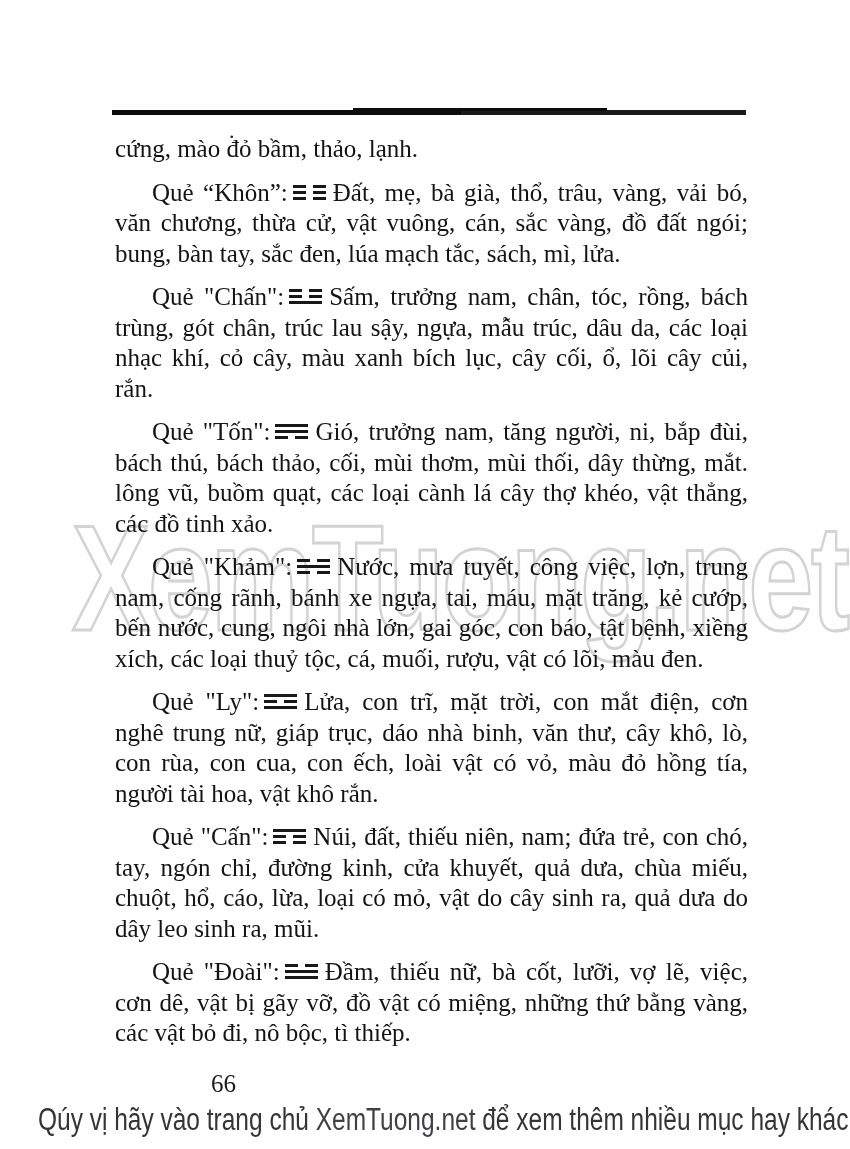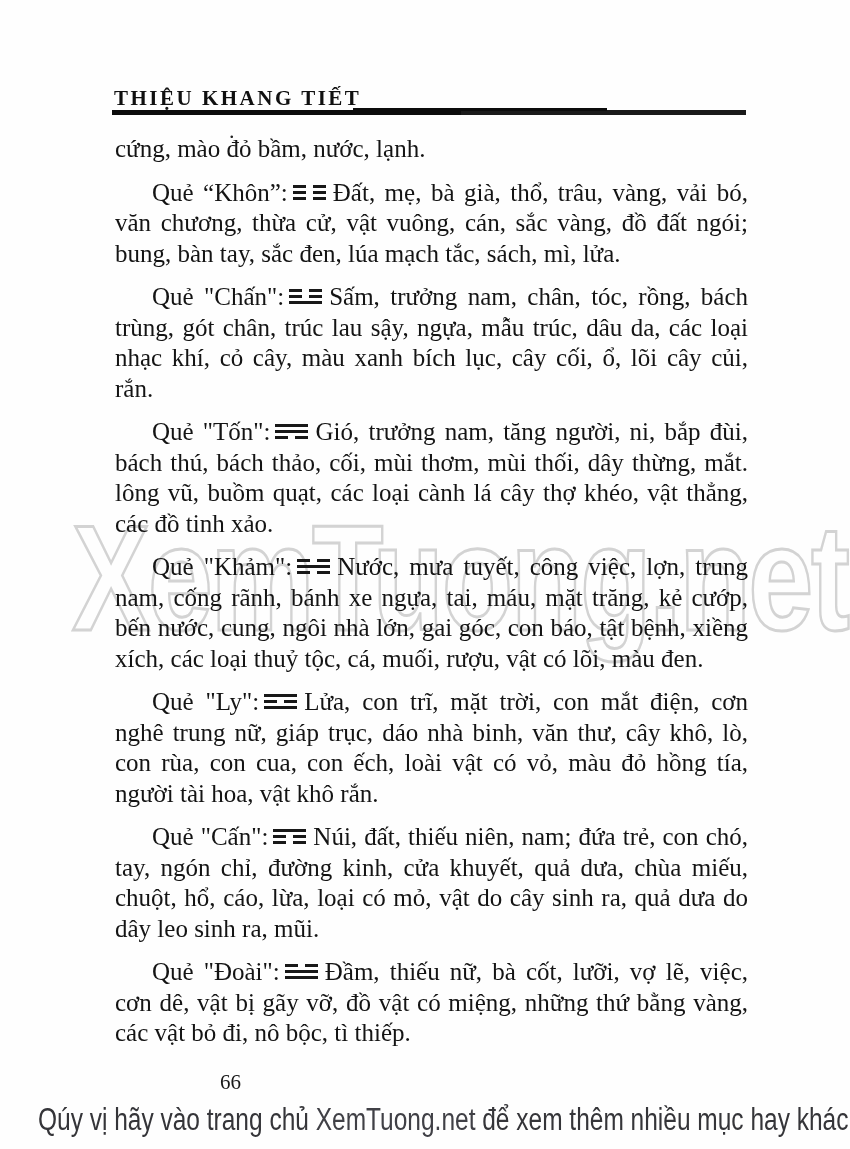--- a/index.html
+++ b/index.html
@@ -57,45 +57,44 @@
     display:inline-block;width:33px;margin:0 7px 0 5px;
     vertical-align:-2px;
   }
   .trow{height:3px;margin:3px 0;background:#181818;}
   .trow.broken{
     background:linear-gradient(to right,#181818 0 13px,transparent 13px 20px,#181818 20px 33px);
   }
 
   
   .page-number{
-    position:absolute;left:220px;top:1070px;
-    font-size:21px;color:#1a1a1a;z-index:1;
+    position:absolute;left:211px;top:1070px;
+    font-size:25px;color:#1a1a1a;z-index:1;
   }
   .footer-line{
     position:absolute;left:38px;top:1102px;
     font-family:"Liberation Sans", sans-serif;
     font-size:31px;font-weight:400;color:#353539;
     transform:scaleX(0.79);transform-origin:left top;
     white-space:nowrap;z-index:1;
   }
   .footer-line .site{color:#404046;}
 </style>
 </head>
 <body>
 
 <div class="scan-page">
 
-  <div class="running-head">THIỆU KHANG TIẾT</div>
   <div class="header-rule"></div>
   <div class="stray-dot">.</div>
 
   <div class="watermark">XemTuong.net</div>
 
   <div class="content">
-    <p class="intro">cứng, mào đỏ bầm, nước, lạnh.</p>
+    <p class="intro">cứng, mào đỏ bầm, thảo, lạnh.</p>
 
   <p><span class="que-label">Quẻ “Khôn”:</span><span class="trigram"><span class="trow broken" style="display: block;"></span><span class="trow broken" style="display: block;"></span><span class="trow broken" style="display: block;"></span></span><span>Đất, mẹ, bà già, thổ, trâu, vàng, vải bó, văn chương, thừa cử, vật vuông, cán, sắc vàng, đồ đất ngói; bung, bàn tay, sắc đen, lúa mạch tắc, sách, mì, lửa.</span></p>
       <p><span class="que-label">Quẻ "Chấn":</span><span class="trigram"><span class="trow broken" style="display: block;"></span><span class="trow broken" style="display: block;"></span><span class="trow" style="display: block;"></span></span><span>Sấm, trưởng nam, chân, tóc, rồng, bách trùng, gót chân, trúc lau sậy, ngựa, mẫu trúc, dâu da, các loại nhạc khí, cỏ cây, màu xanh bích lục, cây cối, ổ, lõi cây củi, rắn.</span></p>
       <p><span class="que-label">Quẻ "Tốn":</span><span class="trigram"><span class="trow" style="display: block;"></span><span class="trow" style="display: block;"></span><span class="trow broken" style="display: block;"></span></span><span>Gió, trưởng nam, tăng người, ni, bắp đùi, bách thú, bách thảo, cối, mùi thơm, mùi thối, dây thừng, mắt. lông vũ, buồm quạt, các loại cành lá cây thợ khéo, vật thẳng, các đồ tinh xảo.</span></p>
       <p><span class="que-label">Quẻ "Khảm":</span><span class="trigram"><span class="trow broken" style="display: block;"></span><span class="trow" style="display: block;"></span><span class="trow broken" style="display: block;"></span></span><span>Nước, mưa tuyết, công việc, lợn, trung nam, cống rãnh, bánh xe ngựa, tai, máu, mặt trăng, kẻ cướp, bến nước, cung, ngôi nhà lớn, gai góc, con báo, tật bệnh, xiềng xích, các loại thuỷ tộc, cá, muối, rượu, vật có lõi, màu đen.</span></p>
       <p><span class="que-label">Quẻ "Ly":</span><span class="trigram"><span class="trow" style="display: block;"></span><span class="trow broken" style="display: block;"></span><span class="trow" style="display: block;"></span></span><span>Lửa, con trĩ, mặt trời, con mắt điện, cơn nghê trung nữ, giáp trục, dáo nhà binh, văn thư, cây khô, lò, con rùa, con cua, con ếch, loài vật có vỏ, màu đỏ hồng tía, người tài hoa, vật khô rắn.</span></p>
       <p><span class="que-label">Quẻ "Cấn":</span><span class="trigram"><span class="trow" style="display: block;"></span><span class="trow broken" style="display: block;"></span><span class="trow broken" style="display: block;"></span></span><span>Núi, đất, thiếu niên, nam; đứa trẻ, con chó, tay, ngón chỉ, đường kinh, cửa khuyết, quả dưa, chùa miếu, chuột, hổ, cáo, lừa, loại có mỏ, vật do cây sinh ra, quả dưa do dây leo sinh ra, mũi.</span></p>
       <p><span class="que-label">Quẻ "Đoài":</span><span class="trigram"><span class="trow broken" style="display: block;"></span><span class="trow" style="display: block;"></span><span class="trow" style="display: block;"></span></span><span>Đầm, thiếu nữ, bà cốt, lưỡi, vợ lẽ, việc, cơn dê, vật bị gãy vỡ, đồ vật có miệng, những thứ bằng vàng, các vật bỏ đi, nô bộc, tì thiếp.</span></p>
     </div>
 

